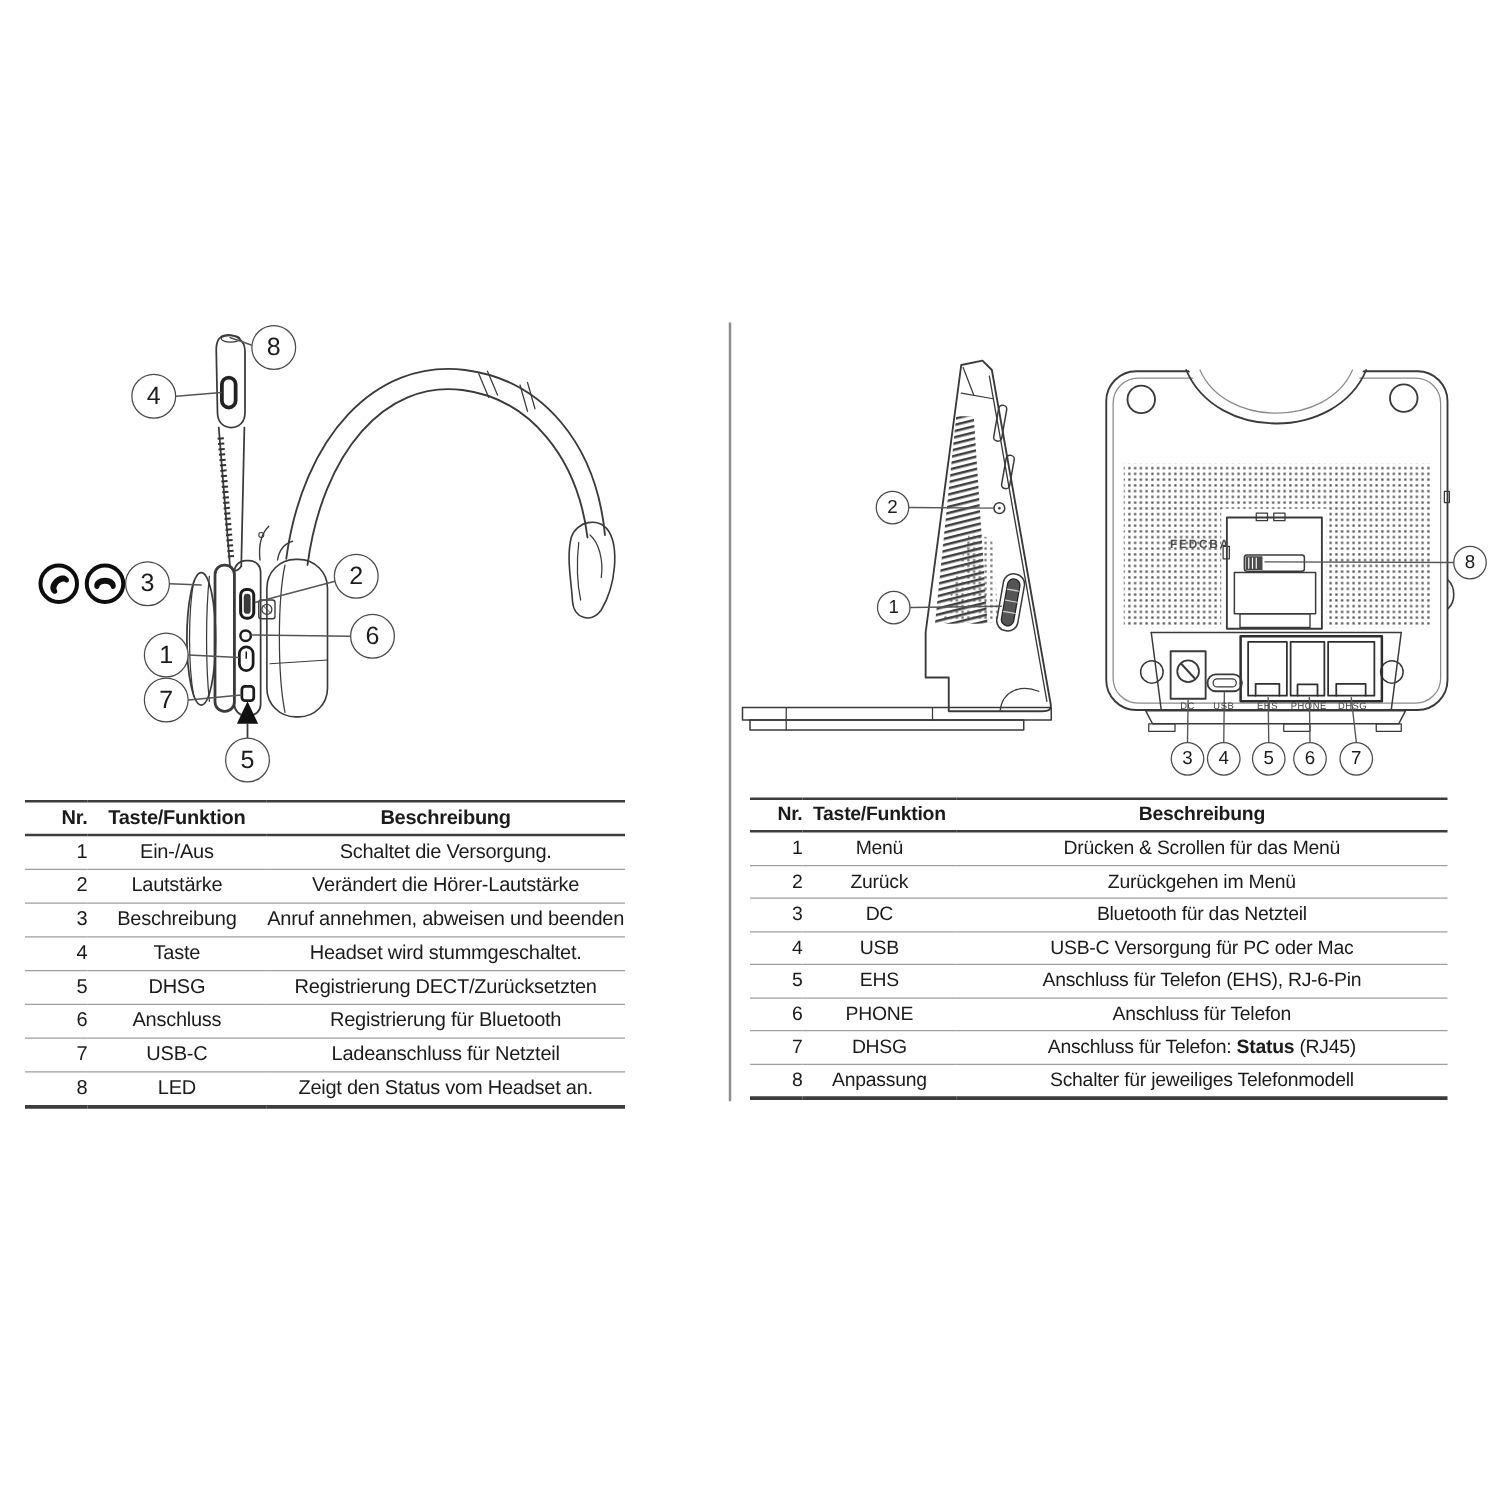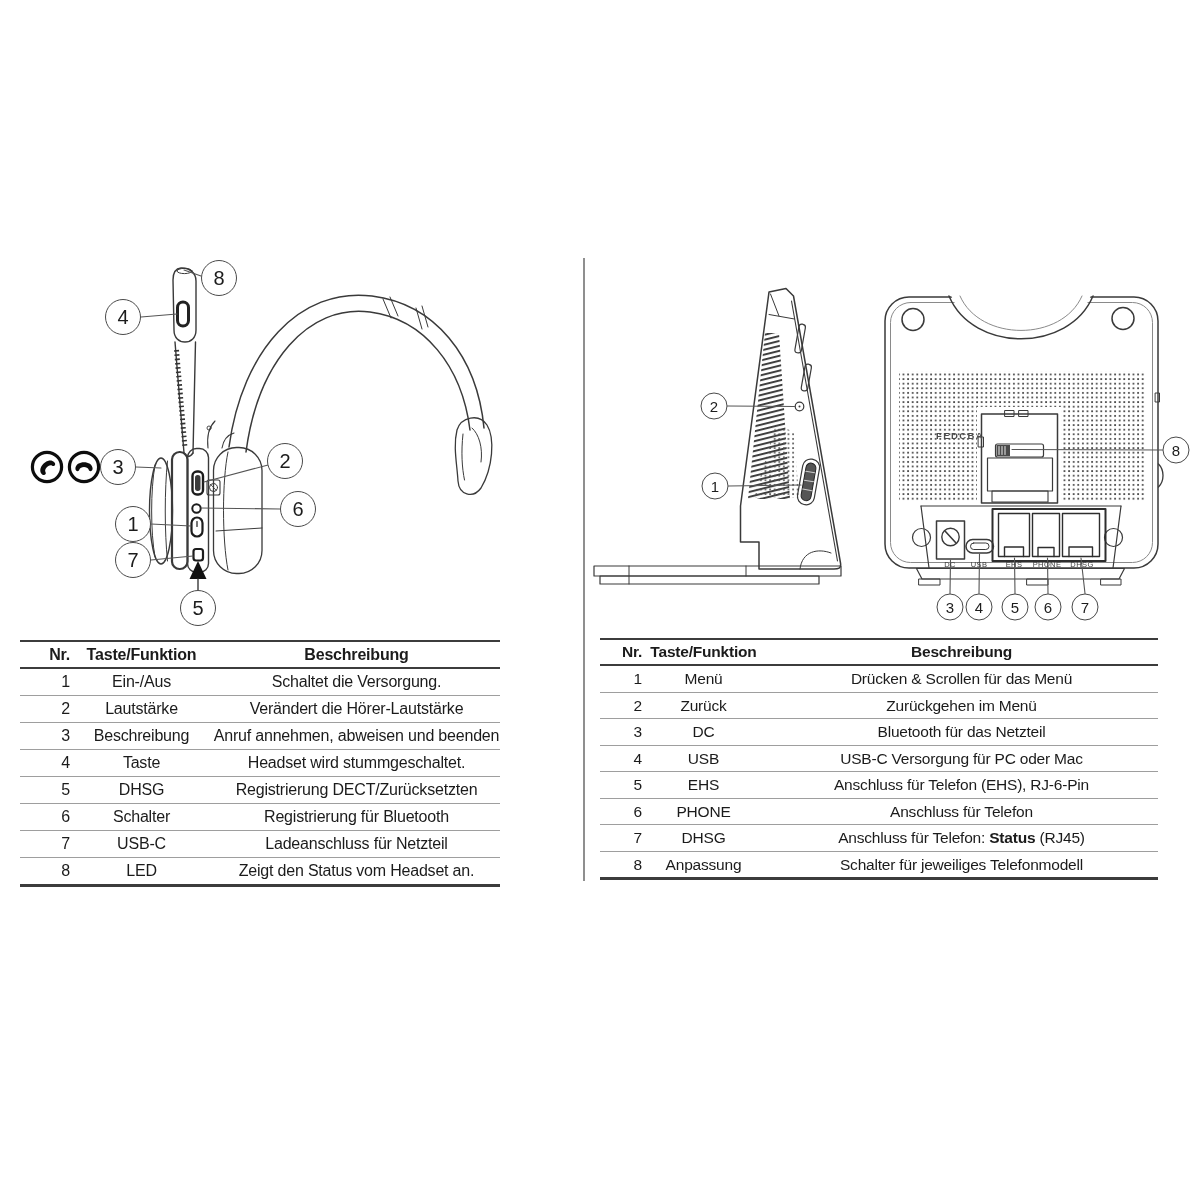--- a/index.html
+++ b/index.html
@@ -292,21 +292,21 @@
           <td>Taste</td>
           <td>Headset wird stummgeschaltet.</td>
         </tr>
         <tr>
           <td class="c-nr">5</td>
           <td>DHSG</td>
           <td>Registrierung DECT/Zurücksetzten</td>
         </tr>
         <tr>
           <td class="c-nr">6</td>
-          <td>Schalter</td>
+          <td>Anschluss</td>
           <td>Registrierung für Bluetooth</td>
         </tr>
         <tr>
           <td class="c-nr">7</td>
           <td>USB-C</td>
           <td>Ladeanschluss für Netzteil</td>
         </tr>
         <tr>
           <td class="c-nr">8</td>
           <td>LED</td>

